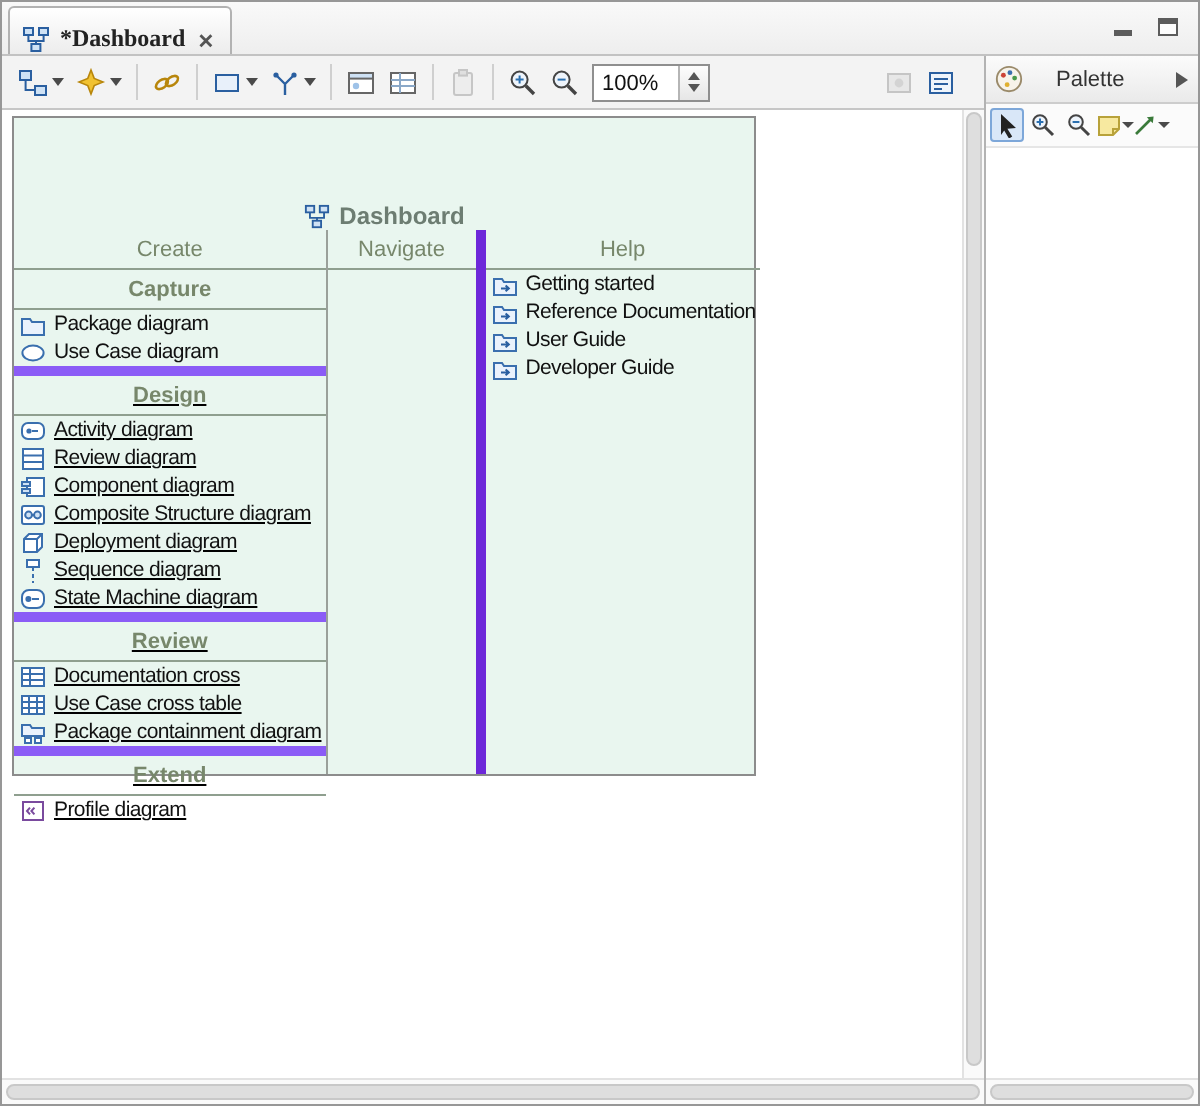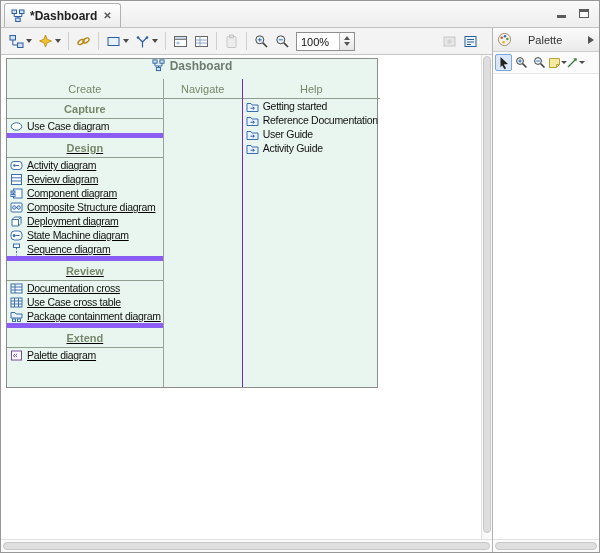--- a/index.html
+++ b/index.html
@@ -1,21 +1,21 @@
 <!DOCTYPE html>
 <html><head>
 <meta charset="utf-8">
 <style>
   * { box-sizing: border-box; margin: 0; padding: 0; }
   body { font-family: "Liberation Sans", sans-serif; background: #ffffff; }
   .window { width: 600px; height: 553px; border: 1px solid #979797; display: flex; flex-direction: column; background: #f3f3f3; overflow: hidden; }
 
   
   .tabbar { height: 27px; flex: 0 0 27px; display: flex; align-items: flex-end; background: linear-gradient(#f9f9f9,#eeeeee); border-bottom: 1px solid #c2c2c2; position: relative; }
-  .tab { display: flex; align-items: center; gap: 5px; height: 24px; margin-left: 3px; padding: 0 7px 0 6px; background: linear-gradient(#ffffff,#ececec); border: 1px solid #b2b2b2; border-bottom: none; border-radius: 3px 3px 0 0; font-size: 12px; font-weight: bold; color: #222; }
+  .tab { display: flex; align-items: flex-end; gap: 5px; height: 24px; margin-left: 3px; padding: 0 7px 0 6px; background: linear-gradient(#ffffff,#ececec); border: 1px solid #b2b2b2; border-bottom: none; border-radius: 3px 3px 0 0; font-size: 12px; font-weight: bold; color: #222; font-family: Liberation Serif, serif; }
   .tab-close { font-size: 10px; color: #555; padding: 0 1px; cursor: pointer; }
   .win-controls { position: absolute; right: 8px; top: 5px; display: flex; gap: 9px; }
   .win-btn { width: 14px; height: 14px; display: flex; align-items: center; justify-content: center; }
   .min-glyph { width: 9px; height: 3px; background: #5c5c5c; margin-top: 6px; }
   .max-glyph { width: 10px; height: 9px; border: 1px solid #5c5c5c; border-top: 3px solid #5c5c5c; background: #fdfdfd; }
 
   
   .content-row { flex: 1; display: flex; min-height: 0; }
   .editor-col { flex: 1; display: flex; flex-direction: column; min-width: 0; }
 
@@ -48,25 +48,25 @@
   .pal-arrow { width: 0; height: 0; border-top: 4px solid transparent; border-bottom: 4px solid transparent; border-left: 6px solid #555; cursor: pointer; }
   .palette-tools { display: flex; align-items: center; gap: 1px; padding: 2px 2px; background: #fbfbfb; border-bottom: 1px solid #e6e6e6; }
   .ptool { width: 17px; height: 17px; display: flex; align-items: center; justify-content: center; border: 1px solid transparent; cursor: pointer; }
   .ptool.selected { background: #d9e7f8; border: 1px solid #7da7d9; border-radius: 2px; }
   .ptool .dd { border-top-width: 3px; margin-left: 0; }
   .palette-fill { flex: 1; }
   .palette-bottom { height: 13px; flex: 0 0 13px; border-top: 1px solid #e2e2e2; background: #fafafa; padding: 2px 2px; }
 
   
   .dashboard { position: absolute; left: 5px; top: 3px; width: 372px; height: 330px; border: 1px solid #8c8c8c; background: #e9f6ef; display: flex; flex-direction: column; }
-  .dash-title { height: 20px; flex: 0 0 20px; display: flex; align-items: flex-start; justify-content: center; gap: 5px; font-size: 12px; font-weight: bold; color: #6d7d72; }
+  .dash-title { height: 20px; flex: 0 0 20px; display: flex; align-items: flex-end; justify-content: center; gap: 5px; font-size: 12px; font-weight: bold; color: #6d7d72; margin-top: 36px; }
   .dash-cols { flex: 1; display: flex; min-height: 0; }
   .col { display: flex; flex-direction: column; }
   .col-create { flex: 0 0 155px; }
-  .col-navigate { flex: 0 0 80px; border-left: 1px solid #9aa09a; border-right: 1px solid #6d28d9; }
+  .col-navigate { flex: 0 0 80px; border-left: 1px solid #9aa09a; border-right: 5px solid #6d28d9; }
   .col-help { flex: 1; }
   .col-header { text-align: center; font-size: 11px; font-weight: normal; color: #77876b; padding: 4px 0 3px 0; border-bottom: 1px solid #8f9f8f; }
   .sub-header { text-align: center; font-size: 11px; font-weight: bold; color: #77876b; padding: 4px 0 3px 0; border-bottom: 1px solid #8f9f8f; }
   .section + .section { border-top: 5px solid #8b5cf6; text-decoration: underline; }
   .item { display: flex; align-items: center; gap: 4px; padding: 1px 2px 1px 3px; height: 14px; font-size: 10.5px; letter-spacing: -0.3px; color: #111; white-space: nowrap; cursor: pointer; }
   .item .icn { flex: 0 0 13px; }
 </style>
 </head>
 <body>
 
@@ -238,20 +238,28 @@
             <div class="dash-cols">
 
               <div class="col col-create">
                 <div class="col-header">Create</div>
 
                 <div class="section">
                   <div class="sub-header">Capture</div>
                   <div class="item">
                     <span class="icn">
                         <svg width="13" height="13" viewBox="0 0 13 13">
+                          <path d="M1 3.5h4l1 1.5h6v6.5H1z" fill="#eaf2fc" stroke="#3a6fae"></path>
+                        </svg>
+                      </span>
+                    <span class="lbl">Package diagram</span>
+                  </div>
+                  <div class="item">
+                    <span class="icn">
+                        <svg width="13" height="13" viewBox="0 0 13 13">
                           <ellipse cx="6.5" cy="6.5" rx="5.3" ry="3.7" fill="#fff" stroke="#3a6fae"></ellipse>
                         </svg>
                       </span>
                     <span class="lbl">Use Case diagram</span>
                   </div>
                 </div>
 
                 <div class="section">
                   <div class="sub-header">Design</div>
                   <div class="item">
@@ -299,36 +307,36 @@
                         <svg width="13" height="13" viewBox="0 0 13 13">
                           <path d="M2 4.5l2.5-2.5H11v6.5L8.5 11H2z" fill="#fff" stroke="#3a6fae"></path>
                           <path d="M2 4.5h6.5V11M8.5 4.5L11 2" fill="none" stroke="#3a6fae"></path>
                         </svg>
                       </span>
                     <span class="lbl">Deployment diagram</span>
                   </div>
                   <div class="item">
                     <span class="icn">
                         <svg width="13" height="13" viewBox="0 0 13 13">
+                          <rect x="3.5" y="1" width="6" height="3.5" fill="#fff" stroke="#3a6fae"></rect>
+                          <line x1="6.5" y1="4.5" x2="6.5" y2="12.5" stroke="#3a6fae" stroke-dasharray="2 1.5"></line>
+                        </svg>
+                      </span>
+                    <span class="lbl">Sequence diagram</span>
+                  </div>
+                  <div class="item">
+                    <span class="icn">
+                        <svg width="13" height="13" viewBox="0 0 13 13">
                           <rect x="1" y="2" width="11" height="9" rx="3.5" fill="#fff" stroke="#3a6fae"></rect>
                           <circle cx="4.2" cy="6.5" r="1.5" fill="#3a6fae"></circle>
                           <path d="M6 6.5h3.5" stroke="#3a6fae"></path>
                         </svg>
                       </span>
                     <span class="lbl">State Machine diagram</span>
                   </div>
-                  <div class="item">
-                    <span class="icn">
-                        <svg width="13" height="13" viewBox="0 0 13 13">
-                          <rect x="3.5" y="1" width="6" height="3.5" fill="#fff" stroke="#3a6fae"></rect>
-                          <line x1="6.5" y1="4.5" x2="6.5" y2="12.5" stroke="#3a6fae" stroke-dasharray="2 1.5"></line>
-                        </svg>
-                      </span>
-                    <span class="lbl">Sequence diagram</span>
-                  </div>
                 </div>
 
                 <div class="section">
                   <div class="sub-header">Review</div>
                   <div class="item">
                     <span class="icn">
                         <svg width="13" height="13" viewBox="0 0 13 13">
                           <rect x="1" y="2" width="11" height="9" fill="#fff" stroke="#3a6fae"></rect>
                           <path d="M1 5h11M1 8h11M5 2v9" stroke="#3a6fae"></path>
                         </svg>
@@ -358,21 +366,21 @@
 
                 <div class="section">
                   <div class="sub-header">Extend</div>
                   <div class="item">
                     <span class="icn">
                         <svg width="13" height="13" viewBox="0 0 13 13">
                           <rect x="1.5" y="2" width="10" height="9" fill="#fff" stroke="#7a4a9e"></rect>
                           <path d="M5 4.8L3.5 6.5 5 8.2M7.2 4.8L5.7 6.5l1.5 1.7" fill="none" stroke="#7a4a9e"></path>
                         </svg>
                       </span>
-                    <span class="lbl">Palette diagram</span>
+                    <span class="lbl">Profile diagram</span>
                   </div>
                 </div>
               </div>
 
               <div class="col col-navigate">
                 <div class="col-header">Navigate</div>
               </div>
 
               <div class="col col-help">
                 <div class="col-header">Help</div>
@@ -403,21 +411,21 @@
                     </span>
                   <span class="lbl">User Guide</span>
                 </div>
                 <div class="item">
                   <span class="icn">
                       <svg width="13" height="13" viewBox="0 0 13 13">
                         <path d="M1 3.5h4l1 1.5h6v6.5H1z" fill="#eaf2fc" stroke="#3a6fae"></path>
                         <path d="M4.5 8.2h3.6M6.8 6.8l1.6 1.4-1.6 1.4" fill="none" stroke="#2a5fa0"></path>
                       </svg>
                     </span>
-                  <span class="lbl">Activity Guide</span>
+                  <span class="lbl">Developer Guide</span>
                 </div>
               </div>
 
             </div>
           </div>
 
         </div>
         <div class="v-scrollbar">
           <div class="v-thumb"></div>
         </div>

